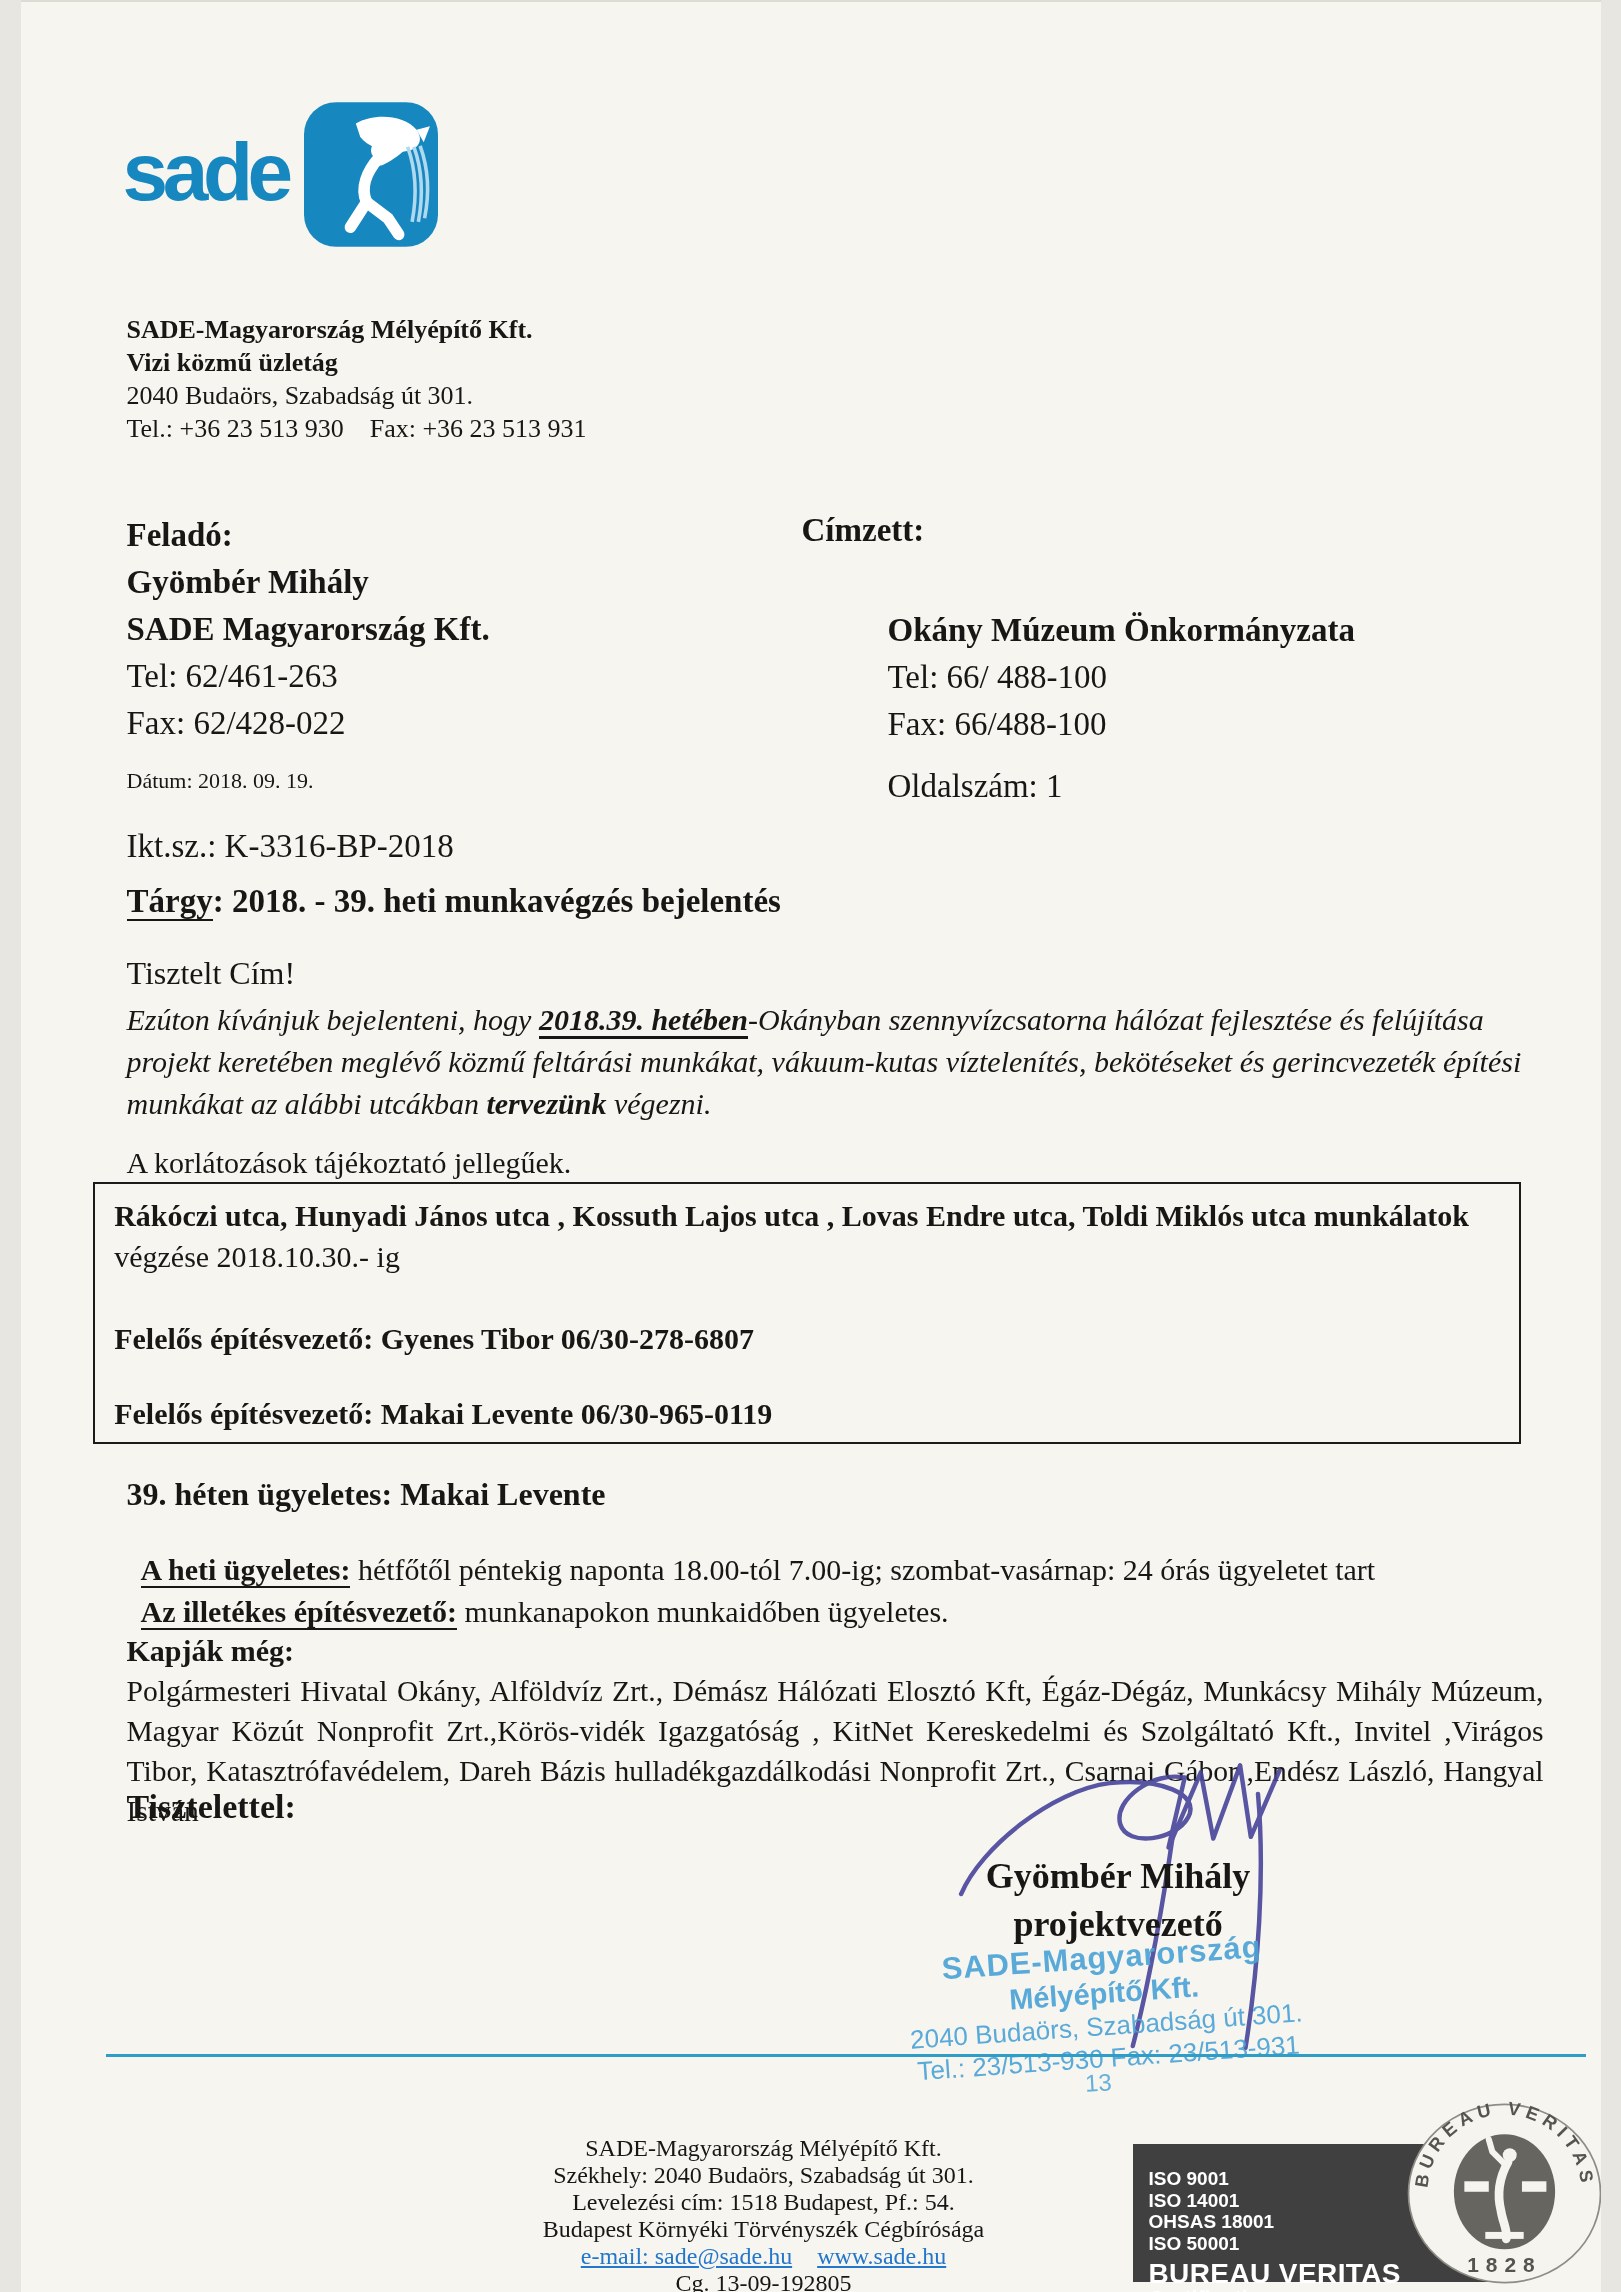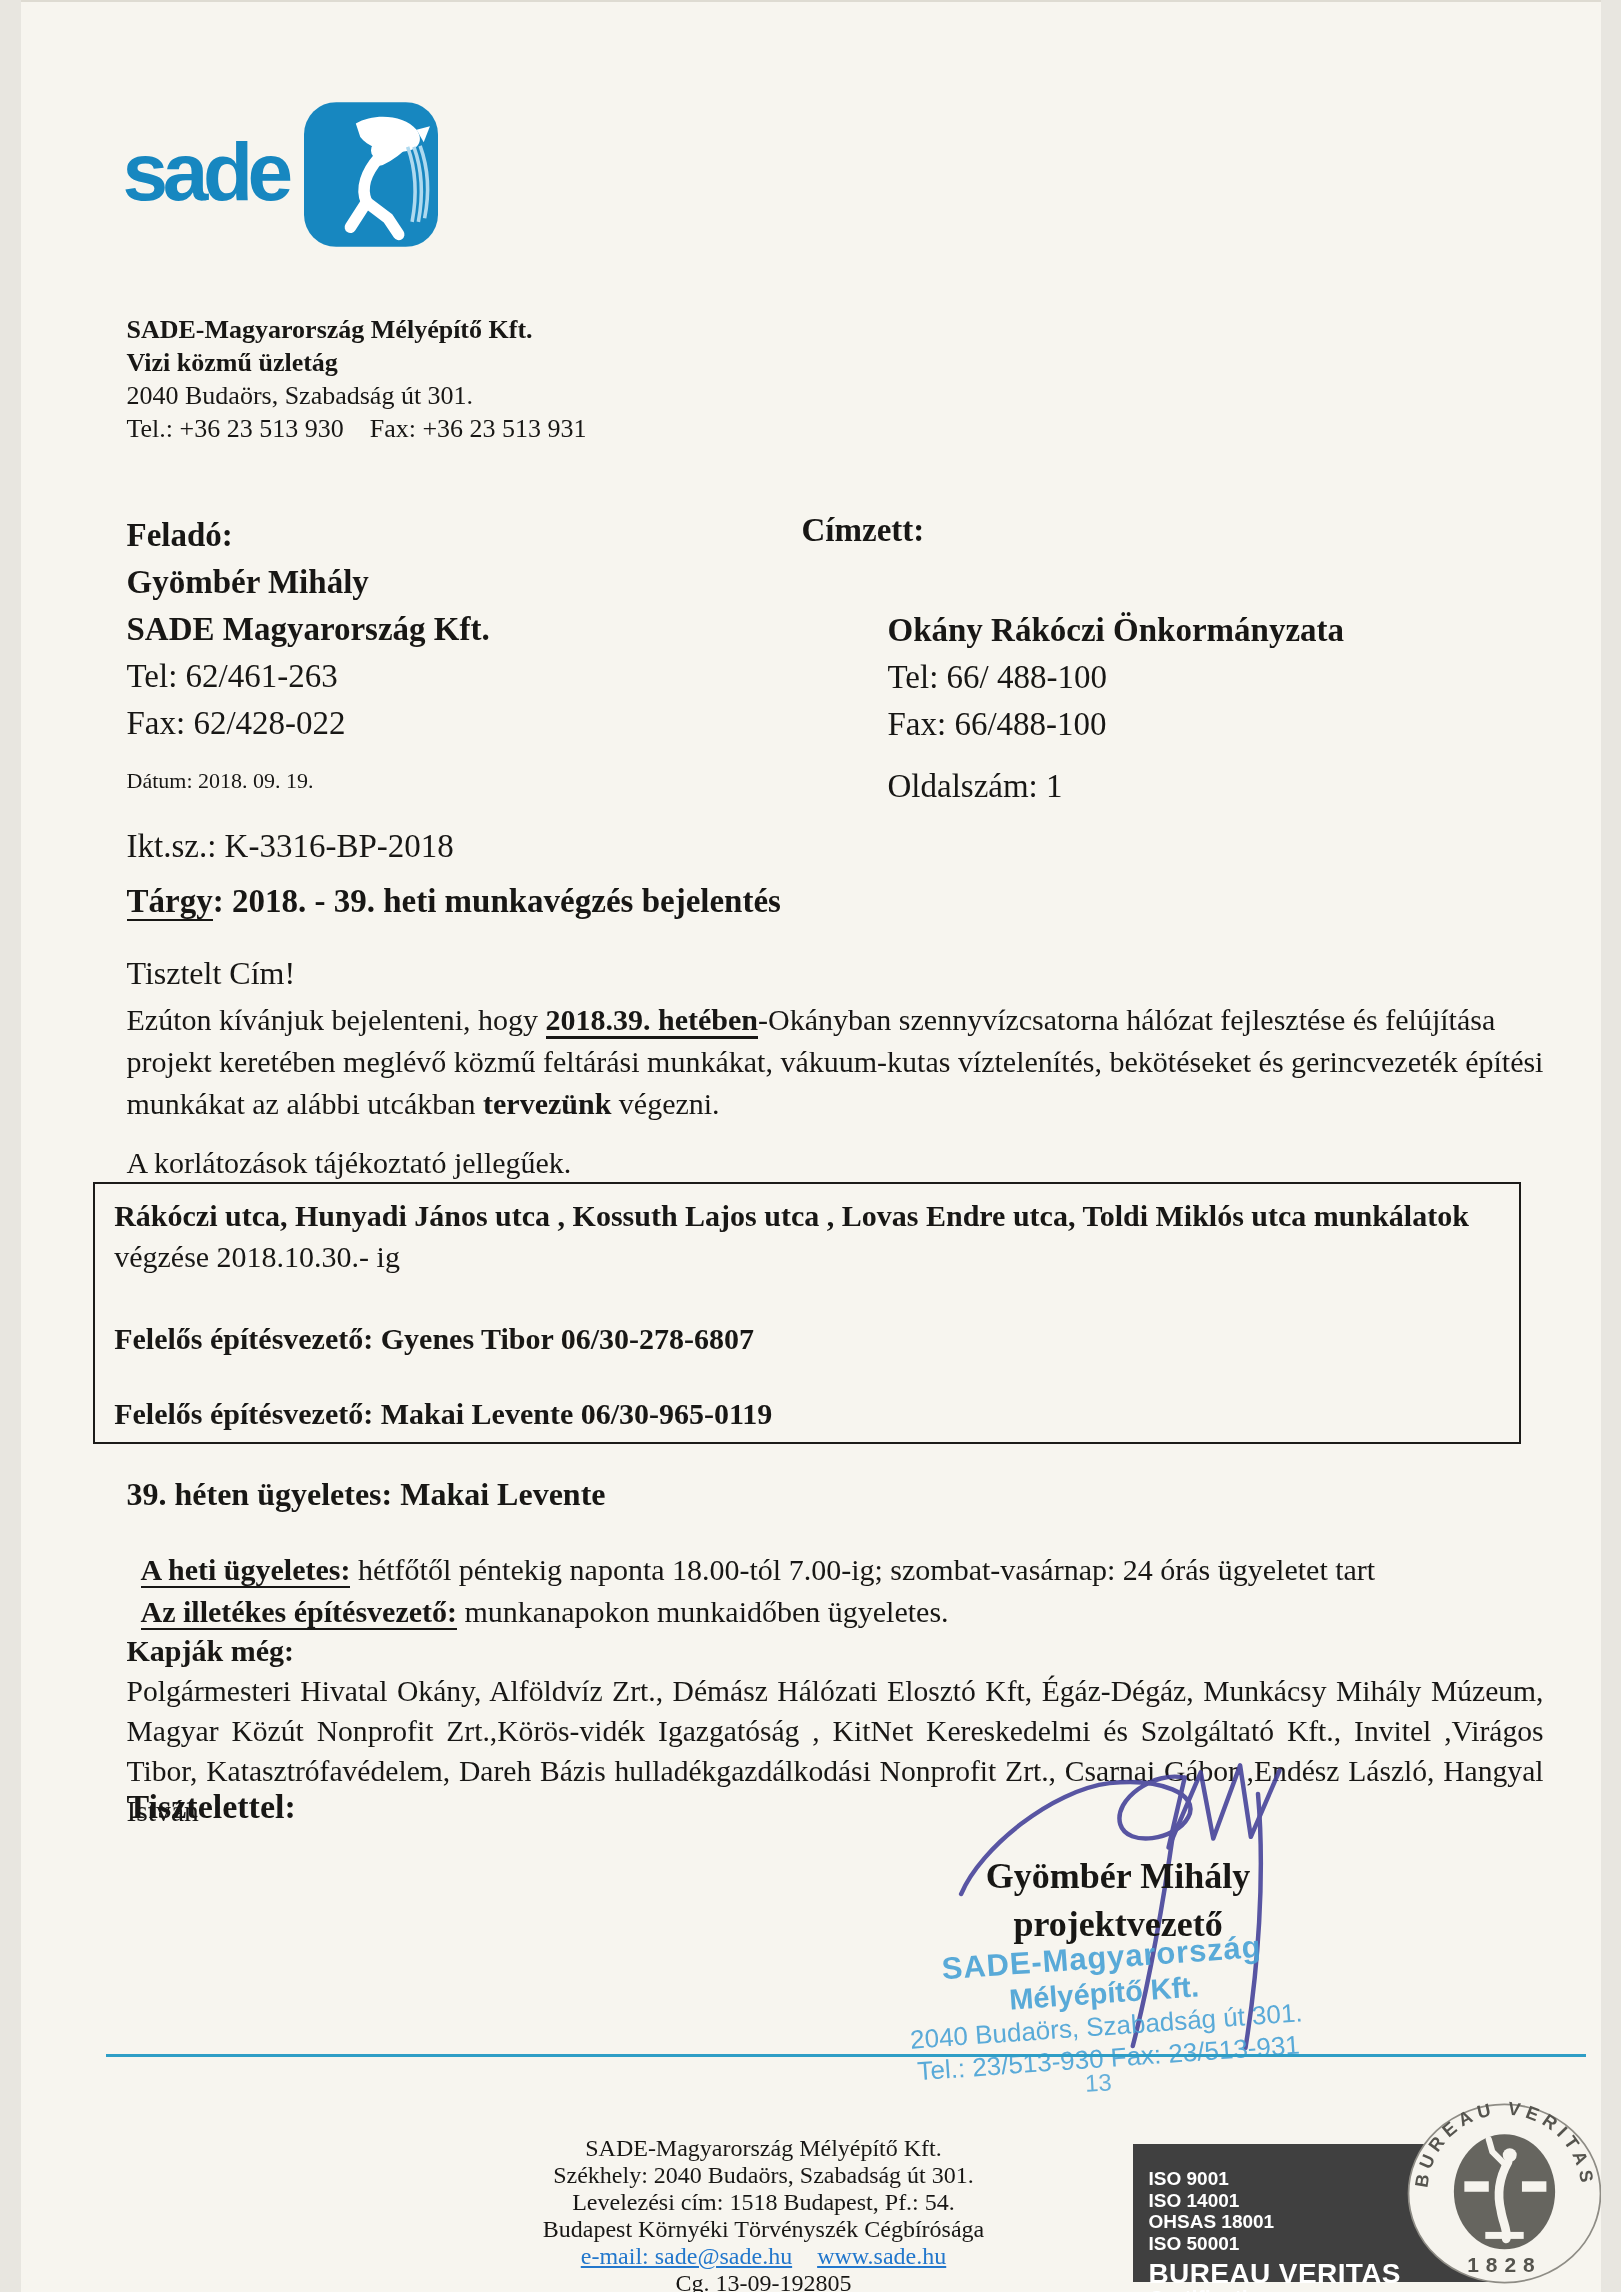--- a/index.html
+++ b/index.html
@@ -19,21 +19,21 @@
   .letterhead{left:106px;top:313px;font-size:26px;line-height:33px;}
   .addr-head{left:106px;top:512px;font-size:33px;line-height:47px;}
   .recipient-label{left:781px;top:512px;font-size:33px;font-weight:bold;}
   .recipient-block{left:867px;top:607px;font-size:33px;line-height:47px;}
   .date-line{left:106px;top:768px;font-size:22px;}
   .pages-line{left:867px;top:768px;font-size:33px;}
   .ref-line{left:106px;top:828px;font-size:33px;}
 
   .subject{left:106px;top:883px;font-size:33px;font-weight:bold;}
   .salutation{left:106px;top:955px;font-size:32px;}
-  .intro{left:106px;top:999px;width:1417px;font-size:30px;line-height:42px;}
+  .intro{left:106px;top:999px;width:1417px;font-size:30px;line-height:42px;font-style:italic;}
   .intro .marked{font-weight:bold;border-bottom:3.6px solid #181715;}
   .note{left:106px;top:1146px;font-size:30px;}
 
   .work-box{left:72px;top:1182px;width:1428px;height:262px;box-sizing:border-box;
     border:2.7px solid #1c1b19;padding:10.7px 19.7px;font-size:30px;line-height:41px;}
   .work-box .sup1{margin-top:41px;font-weight:bold;}
   .work-box .sup2{margin-top:34px;font-weight:bold;}
 
   .week-duty{left:106px;top:1476px;font-size:32px;font-weight:bold;}
   .duty-lines{left:120px;top:1549px;font-size:30px;line-height:42px;width:1417px;}
@@ -104,21 +104,21 @@
   <div class="abs addr-head">
     <div class="b">Feladó:</div>
     <div class="b">Gyömbér Mihály</div>
     <div class="b">SADE Magyarország Kft.</div>
     <div>Tel: 62/461-263</div>
     <div>Fax: 62/428-022</div>
   </div>
 
   <div class="abs recipient-label">Címzett:</div>
   <div class="abs recipient-block">
-    <div class="b">Okány Rákóczi Önkormányzata</div>
+    <div class="b">Okány Múzeum Önkormányzata</div>
     <div>Tel: 66/ 488-100</div>
     <div>Fax: 66/488-100</div>
   </div>
 
   <div class="abs date-line">Dátum: 2018. 09. 19.</div>
   <div class="abs pages-line">Oldalszám: 1</div>
   <div class="abs ref-line">Ikt.sz.: K-3316-BP-2018</div>
 
   <div class="abs subject">
     <span class="u">Tárgy</span><span>: 2018. - 39. heti munkavégzés bejelentés</span>

